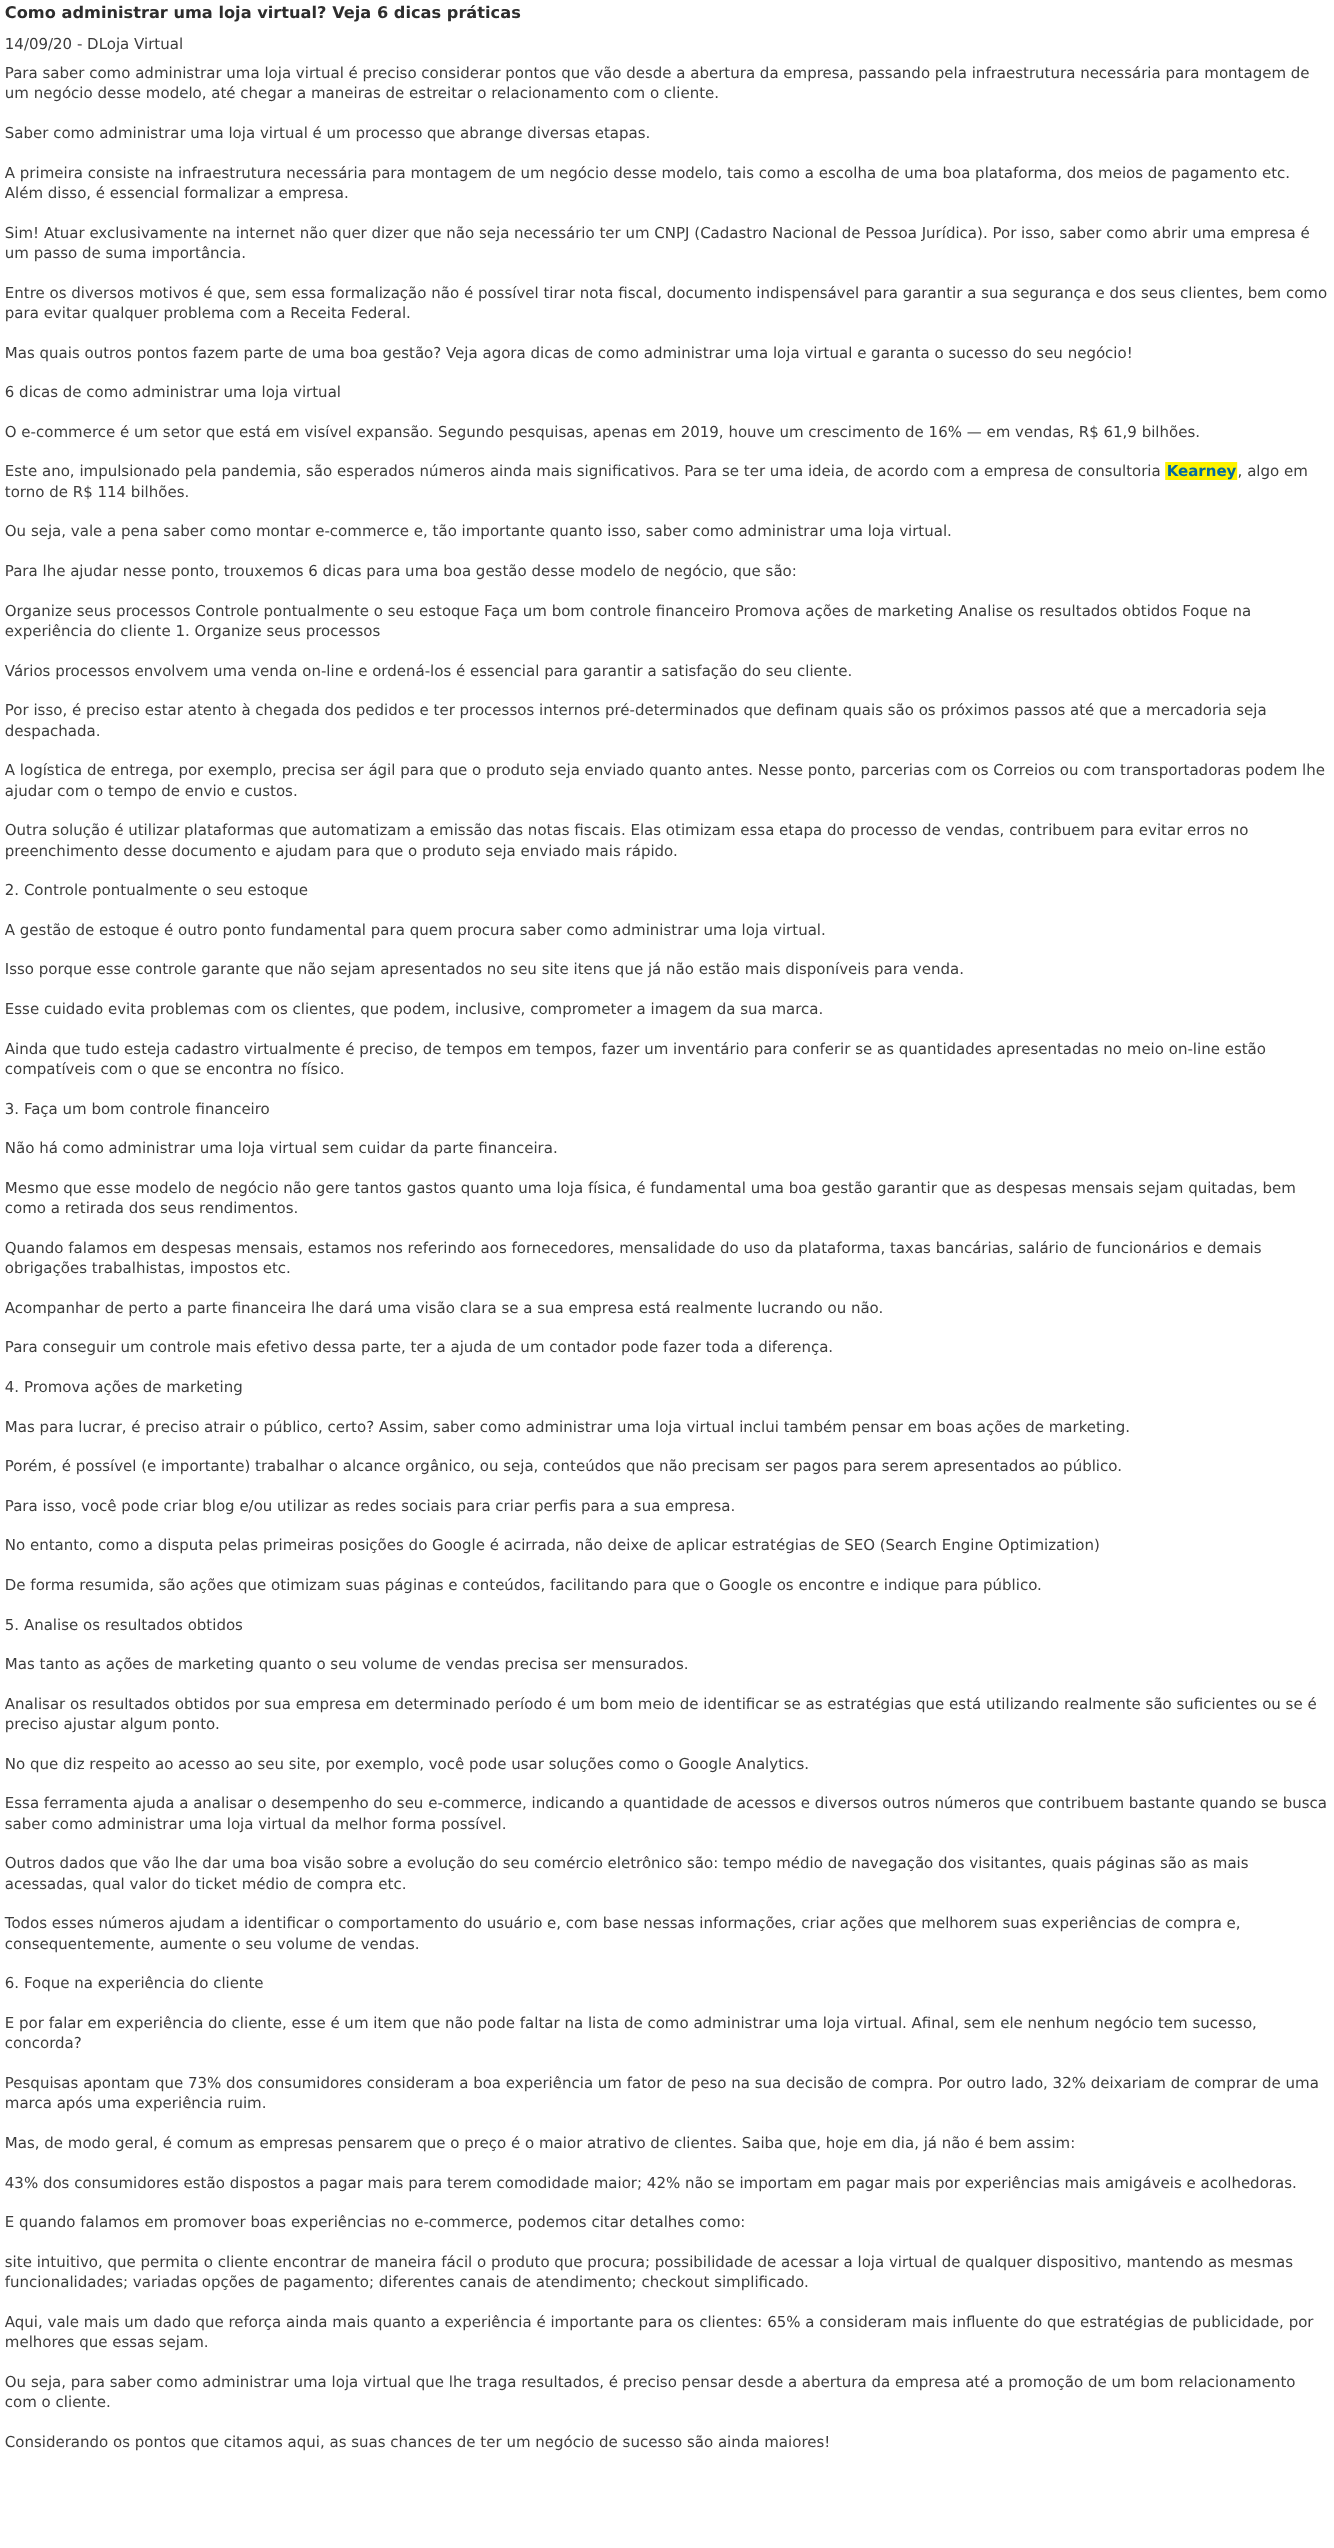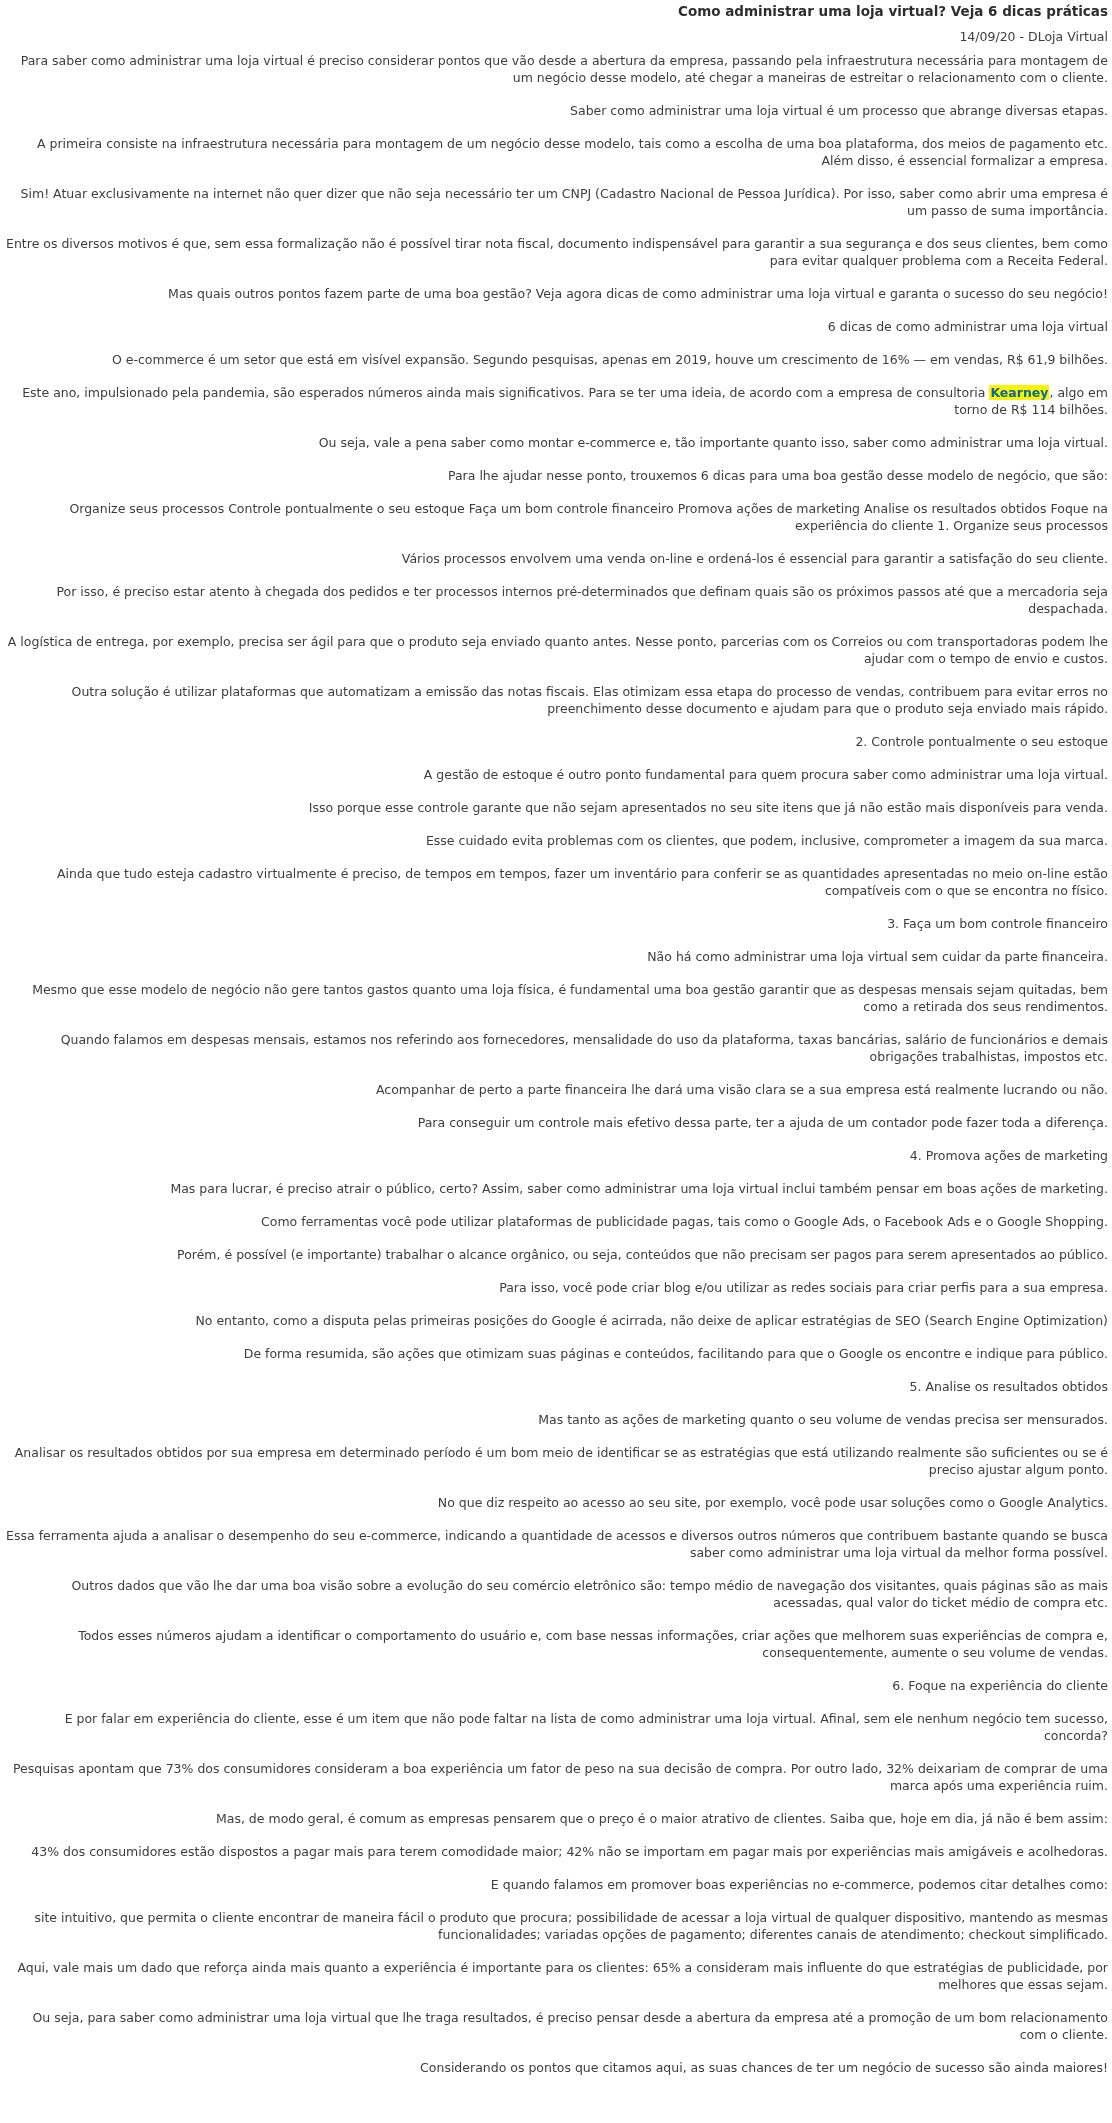--- a/index.html
+++ b/index.html
@@ -8,21 +8,20 @@
     background: #ffffff;
   }
   .page {
     width: 1112px;
     box-sizing: border-box;
     padding: 3px 4px 10px 4px;
     font-family: "DejaVu Sans", "Liberation Sans", sans-serif;
     color: #3d3d3d;
     font-size: 12.5px;
     line-height: 17px;
-    text-align: right;
     -webkit-font-smoothing: antialiased;
   }
   .article-title {
     font-size: 13.5px;
     font-weight: bold;
     color: #2e2e2e;
     margin: 0 0 9px 0;
     line-height: 16px;
   }
   .byline {
@@ -71,21 +70,20 @@
       <p>Esse cuidado evita problemas com os clientes, que podem, inclusive, comprometer a imagem da sua marca.</p>
       <p>Ainda que tudo esteja cadastro virtualmente é preciso, de tempos em tempos, fazer um inventário para conferir se as quantidades apresentadas no meio on-line estão compatíveis com o que se encontra no físico.</p>
       <p>3. Faça um bom controle financeiro</p>
       <p>Não há como administrar uma loja virtual sem cuidar da parte financeira.</p>
       <p>Mesmo que esse modelo de negócio não gere tantos gastos quanto uma loja física, é fundamental uma boa gestão garantir que as despesas mensais sejam quitadas, bem como a retirada dos seus rendimentos.</p>
       <p>Quando falamos em despesas mensais, estamos nos referindo aos fornecedores, mensalidade do uso da plataforma, taxas bancárias, salário de funcionários e demais obrigações trabalhistas, impostos etc.</p>
       <p>Acompanhar de perto a parte financeira lhe dará uma visão clara se a sua empresa está realmente lucrando ou não.</p>
       <p>Para conseguir um controle mais efetivo dessa parte, ter a ajuda de um contador pode fazer toda a diferença.</p>
       <p>4. Promova ações de marketing</p>
       <p>Mas para lucrar, é preciso atrair o público, certo? Assim, saber como administrar uma loja virtual inclui também pensar em boas ações de marketing.</p>
-      <p>Como ferramentas você pode utilizar plataformas de publicidade pagas, tais como o Google Ads, o Facebook Ads e o Google Shopping.</p>
       <p>Porém, é possível (e importante) trabalhar o alcance orgânico, ou seja, conteúdos que não precisam ser pagos para serem apresentados ao público.</p>
       <p>Para isso, você pode criar blog e/ou utilizar as redes sociais para criar perfis para a sua empresa.</p>
       <p>No entanto, como a disputa pelas primeiras posições do Google é acirrada, não deixe de aplicar estratégias de SEO (Search Engine Optimization)</p>
       <p>De forma resumida, são ações que otimizam suas páginas e conteúdos, facilitando para que o Google os encontre e indique para público.</p>
       <p>5. Analise os resultados obtidos</p>
       <p>Mas tanto as ações de marketing quanto o seu volume de vendas precisa ser mensurados.</p>
       <p>Analisar os resultados obtidos por sua empresa em determinado período é um bom meio de identificar se as estratégias que está utilizando realmente são suficientes ou se é preciso ajustar algum ponto.</p>
       <p>No que diz respeito ao acesso ao seu site, por exemplo, você pode usar soluções como o Google Analytics.</p>
       <p>Essa ferramenta ajuda a analisar o desempenho do seu e-commerce, indicando a quantidade de acessos e diversos outros números que contribuem bastante quando se busca saber como administrar uma loja virtual da melhor forma possível.</p>
       <p>Outros dados que vão lhe dar uma boa visão sobre a evolução do seu comércio eletrônico são: tempo médio de navegação dos visitantes, quais páginas são as mais acessadas, qual valor do ticket médio de compra etc.</p>

